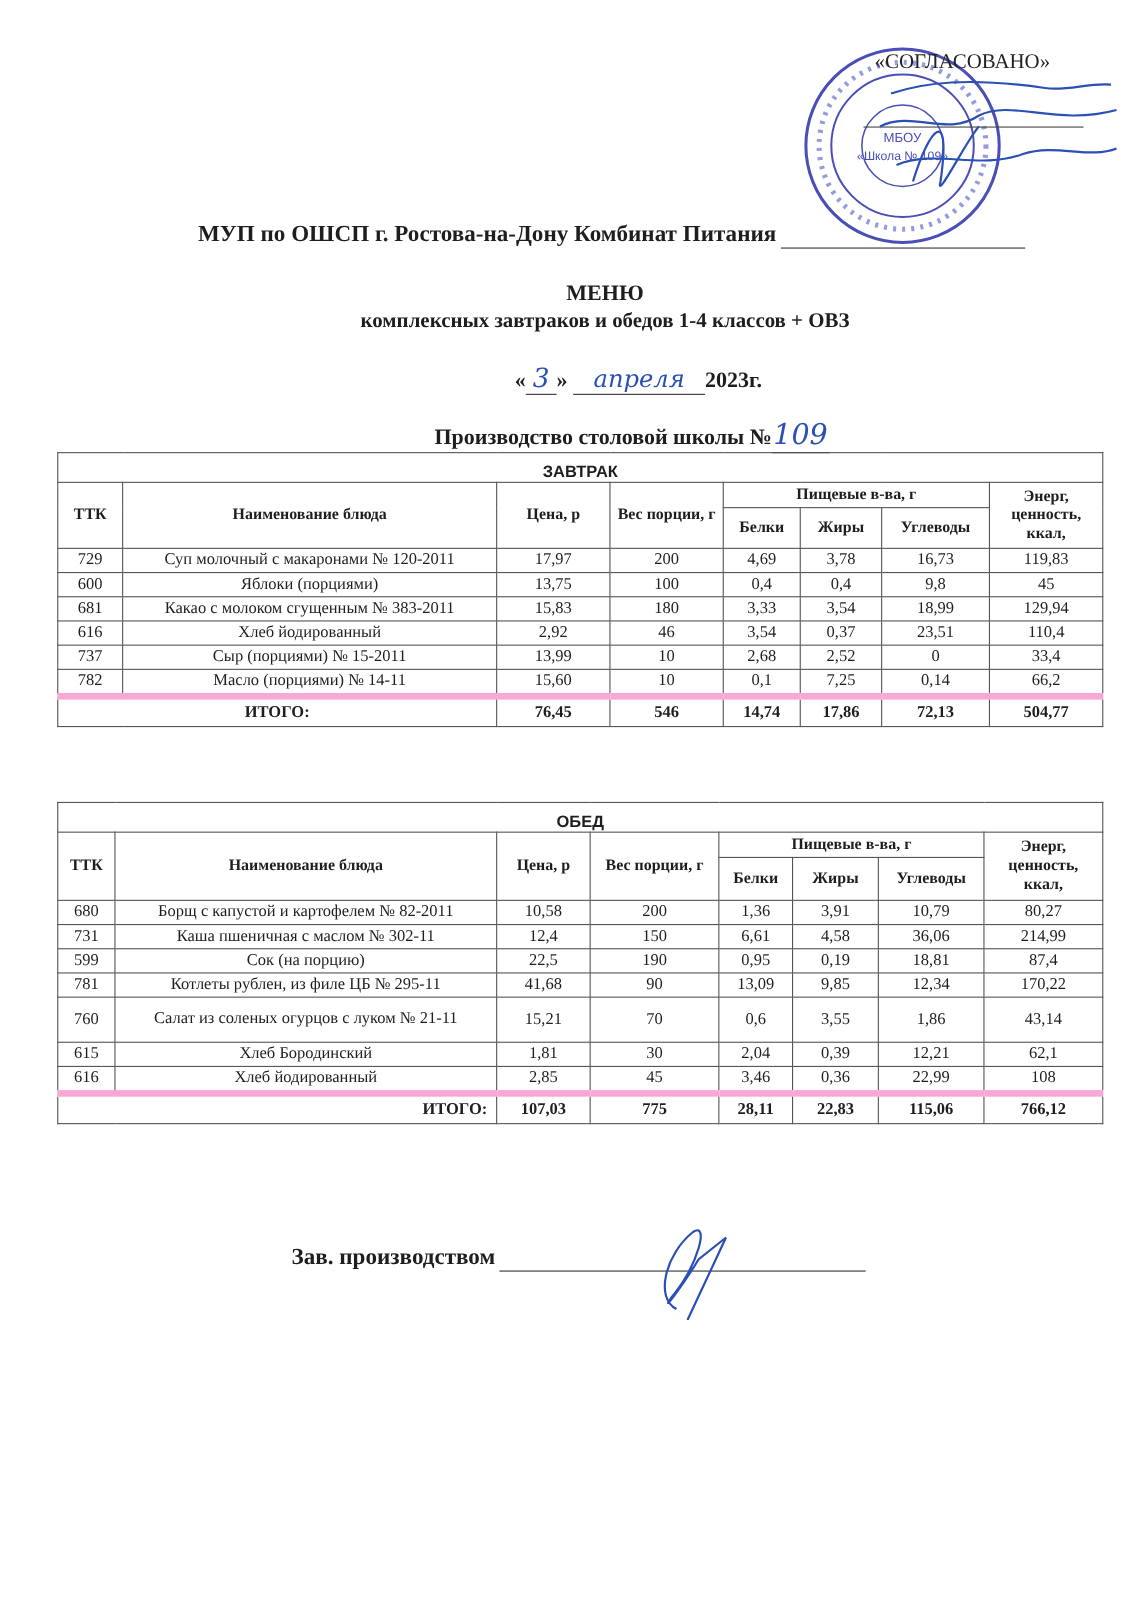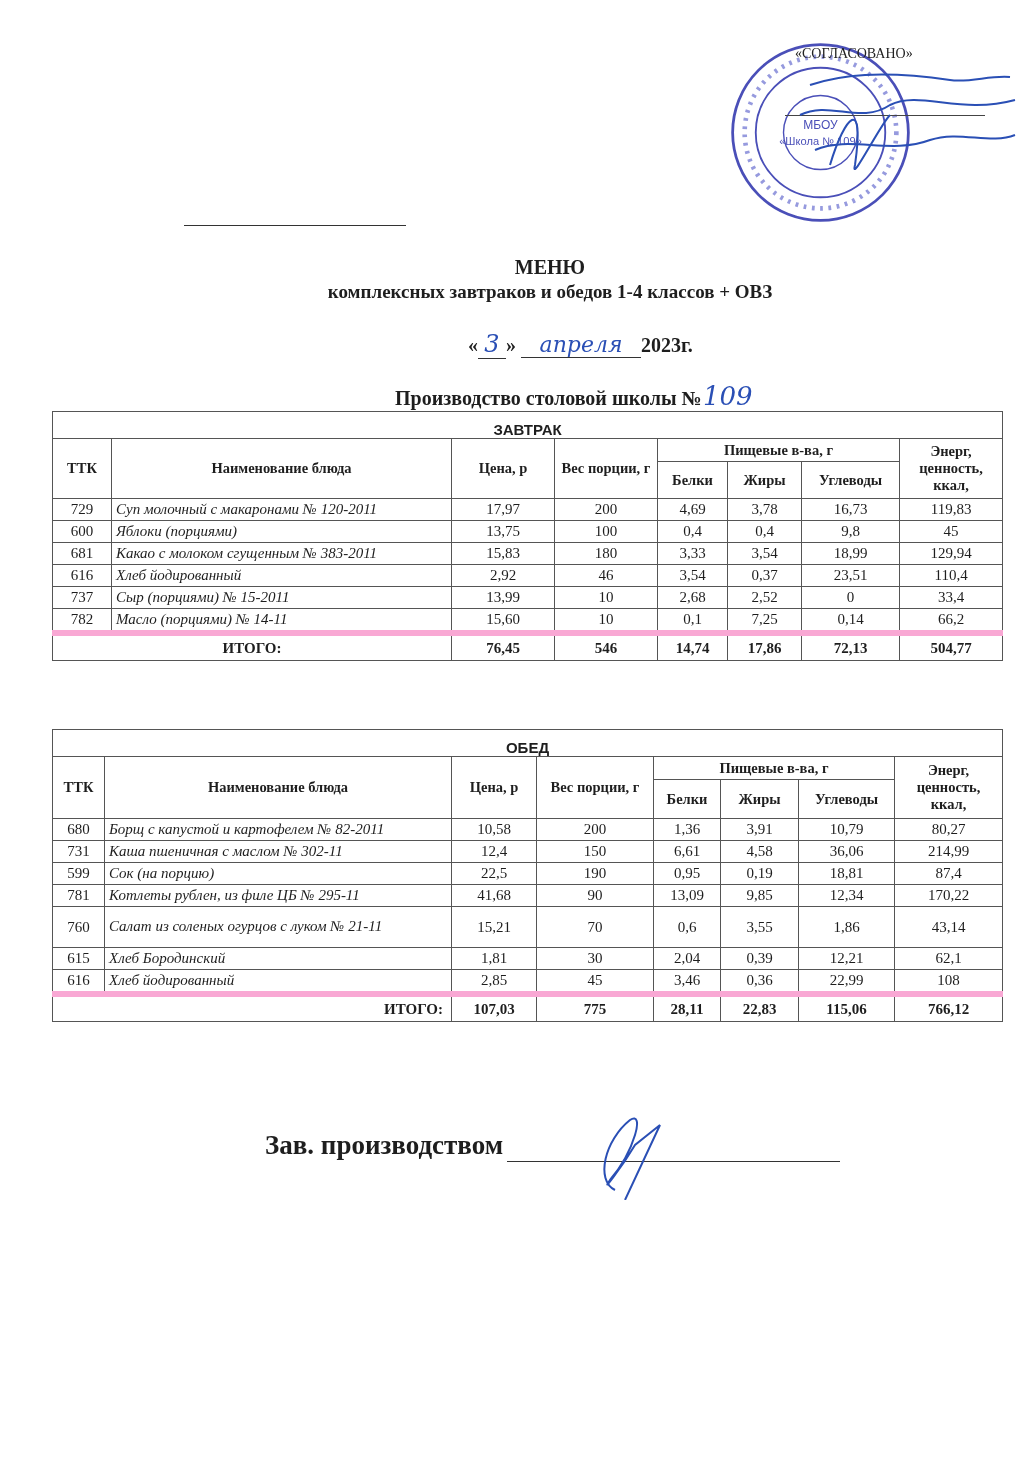--- a/index.html
+++ b/index.html
@@ -1,18 +1,18 @@
 <!DOCTYPE html>
 <html><head>
   <meta charset="utf-8">
   <style>
     html, body { margin: 0; padding: 0; background: #ffffff; }
     body { width: 1024px; height: 1461px; position: relative; overflow: hidden; font-family: "Liberation Serif", serif; color: #1e1e1e; }
 
-    .approved { position: absolute; left: 795px; top: 46px; font-size: 14px; font-family: "Liberation Serif", serif; color: #222; }
+    .approved { position: absolute; left: 795px; top: 46px; font-size: 19px; font-family: "Liberation Serif", serif; color: #222; }
     .approved-line { position: absolute; left: 785px; top: 115px; width: 200px; border-top: 1px solid #444; }
 
     .stamp { position: absolute; left: 728px; top: 40px; width: 185px; height: 185px; }
     .stamp svg { width: 100%; height: 100%; }
     .director-sign { position: absolute; left: 770px; top: 55px; width: 250px; height: 120px; }
 
     .org-line { position: absolute; left: 180px; top: 200px; font-size: 21px; font-weight: bold; white-space: nowrap; }
     .org-line .blank { display: inline-block; width: 222px; border-bottom: 1.5px solid #333; vertical-align: baseline; margin-left: 4px; }
 
     .menu-title { position: absolute; left: 0; width: 1100px; top: 256px; text-align: center; font-size: 20px; font-weight: bold; }
@@ -23,32 +23,32 @@
     .date-line .hw-day { width: 28px; font-size: 24px; }
     .date-line .hw-month { width: 120px; font-size: 22px; }
 
     .school-line { position: absolute; left: 395px; top: 381px; font-size: 20px; font-weight: bold; white-space: nowrap; }
     .school-line .hw { font-family: "DejaVu Serif", serif; font-style: italic; font-weight: normal; color: #2a4fb5; font-size: 26px; display: inline-block; width: 52px; border-bottom: 1.5px solid #333; text-align: center; }
 
     table.menu { position: absolute; left: 52px; border-collapse: collapse; table-layout: fixed; width: 950px; font-family: "Liberation Serif", serif; font-size: 15px; }
     table.menu td, table.menu th { border: 1px solid #555; padding: 0 4px; text-align: center; vertical-align: middle; }
     table.menu th { font-weight: bold; font-size: 14.5px; line-height: 1.15; }
     table.menu .section-head { font-family: "Liberation Sans", sans-serif; font-weight: bold; font-size: 15px; height: 26px; vertical-align: bottom; border-top: 1px solid #555; text-align: center; }
-    table.menu td.name { text-align: left; font-style: italic; }
+    table.menu td.name { text-align: center; }
     table.menu tr.item td { height: 21px; }
     table.menu tr.item-tall td { height: 40px; }
     table.menu td.name.wrap { line-height: 1.05; }
     table.menu tr.total td { font-weight: bold; height: 24px; border-top: 6px solid #f9a8d4; }
     table.menu tr.total td.total-label { text-align: center; }
     table.menu.lunch tr.total td.total-label { text-align: right; padding-right: 8px; }
 
     #breakfast-table { top: 411px; }
     #lunch-table { top: 729px; padding-left: 28px; }
 
-    .signature-line { position: absolute; left: 265px; top: 1130px; font-size: 27px; font-weight: bold; white-space: nowrap; }
+    .signature-line { position: absolute; left: 265px; top: 1130px; font-size: 21px; font-weight: bold; white-space: nowrap; }
     .signature-line .blank { display: inline-block; width: 333px; border-bottom: 1.5px solid #333; margin-left: 4px; }
     .head-sign { position: absolute; left: 575px; top: 1110px; width: 110px; height: 90px; }
   </style>
 </head>
 <body>
 
 <div class="stamp">
   <svg viewBox="0 0 200 200">
     <circle cx="100" cy="100" r="95" fill="none" stroke="#4a4fb8" stroke-width="3"></circle>
     <circle cx="100" cy="100" r="70" fill="none" stroke="#4a4fb8" stroke-width="2"></circle>
@@ -61,21 +61,21 @@
 <div class="approved">«СОГЛАСОВАНО»</div>
 <div class="approved-line"></div>
 <svg class="director-sign" viewBox="0 0 250 120">
   <path d="M40 30 C70 20, 110 15, 180 25 C200 28, 220 20, 240 22" fill="none" stroke="#2a4fb5" stroke-width="2"></path>
   <path d="M30 60 C60 45, 90 70, 120 50 C150 35, 190 60, 245 45" fill="none" stroke="#2a4fb5" stroke-width="2"></path>
   <path d="M45 95 C80 80, 120 100, 160 85 C190 75, 220 90, 245 80" fill="none" stroke="#2a4fb5" stroke-width="2"></path>
   <path d="M60 110 C75 60, 95 40, 85 110 C80 130, 110 70, 120 60" fill="none" stroke="#2a4fb5" stroke-width="2"></path>
 </svg>
 
 <div class="org-line">
-  <span class="blank">&nbsp;</span>
+  <span>МУП по ОШСП г. Ростова-на-Дону Комбинат Питания</span><span class="blank">&nbsp;</span>
 </div>
 
 <div class="menu-title">МЕНЮ</div>
 <div class="menu-sub">комплексных завтраков и обедов 1-4 классов + ОВЗ</div>
 
 <div class="date-line">
   <span>«</span><span class="hw hw-day">3</span><span>»</span>
   <span class="hw hw-month">апреля</span><span>2023г.</span>
 </div>
 

